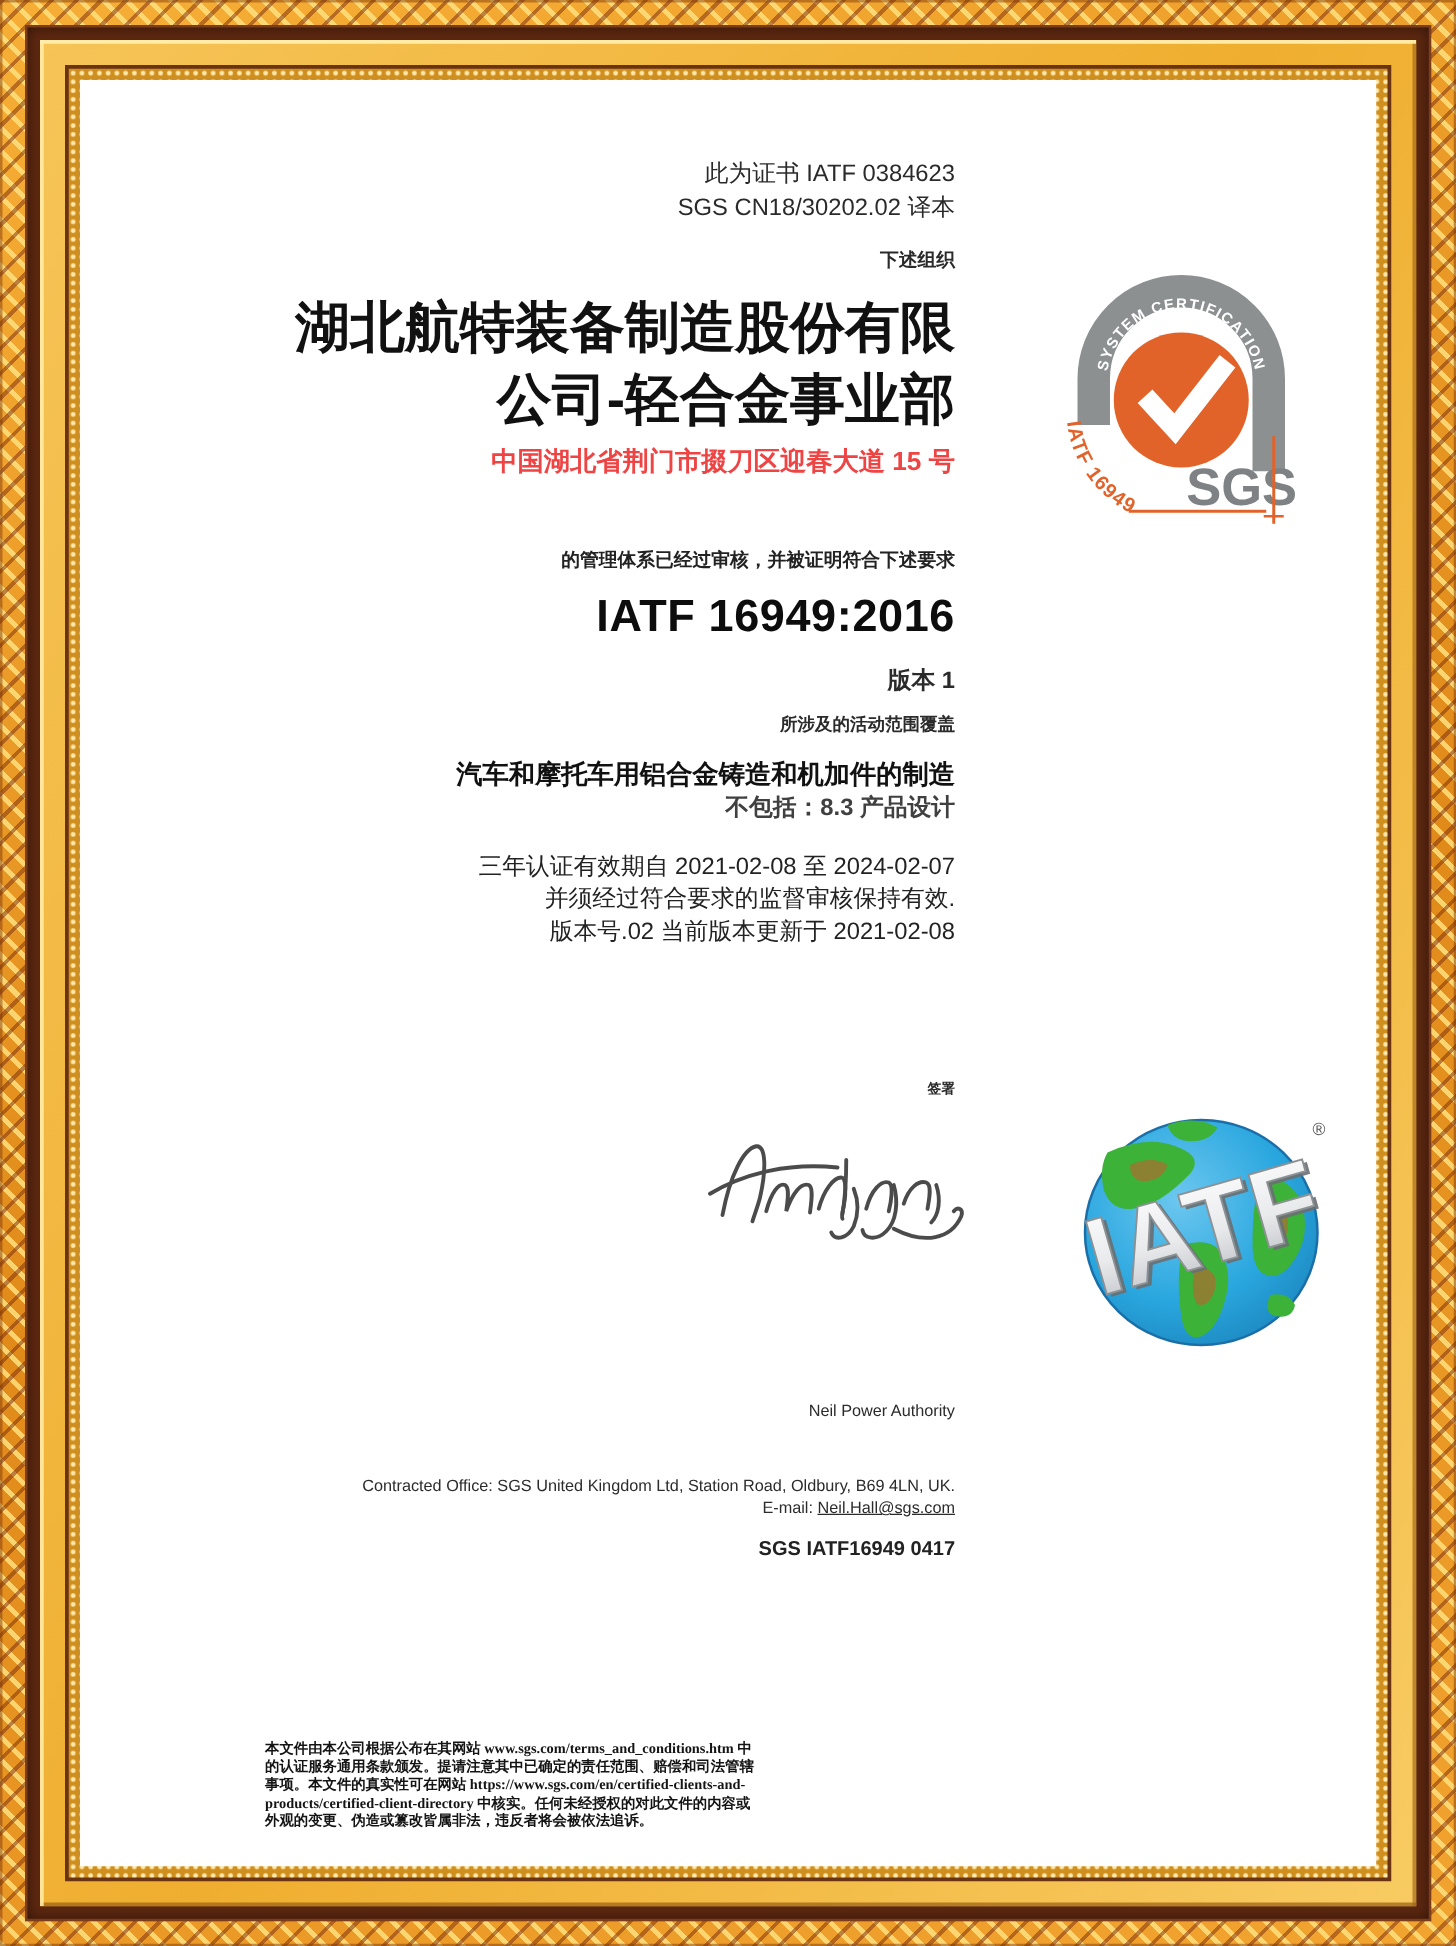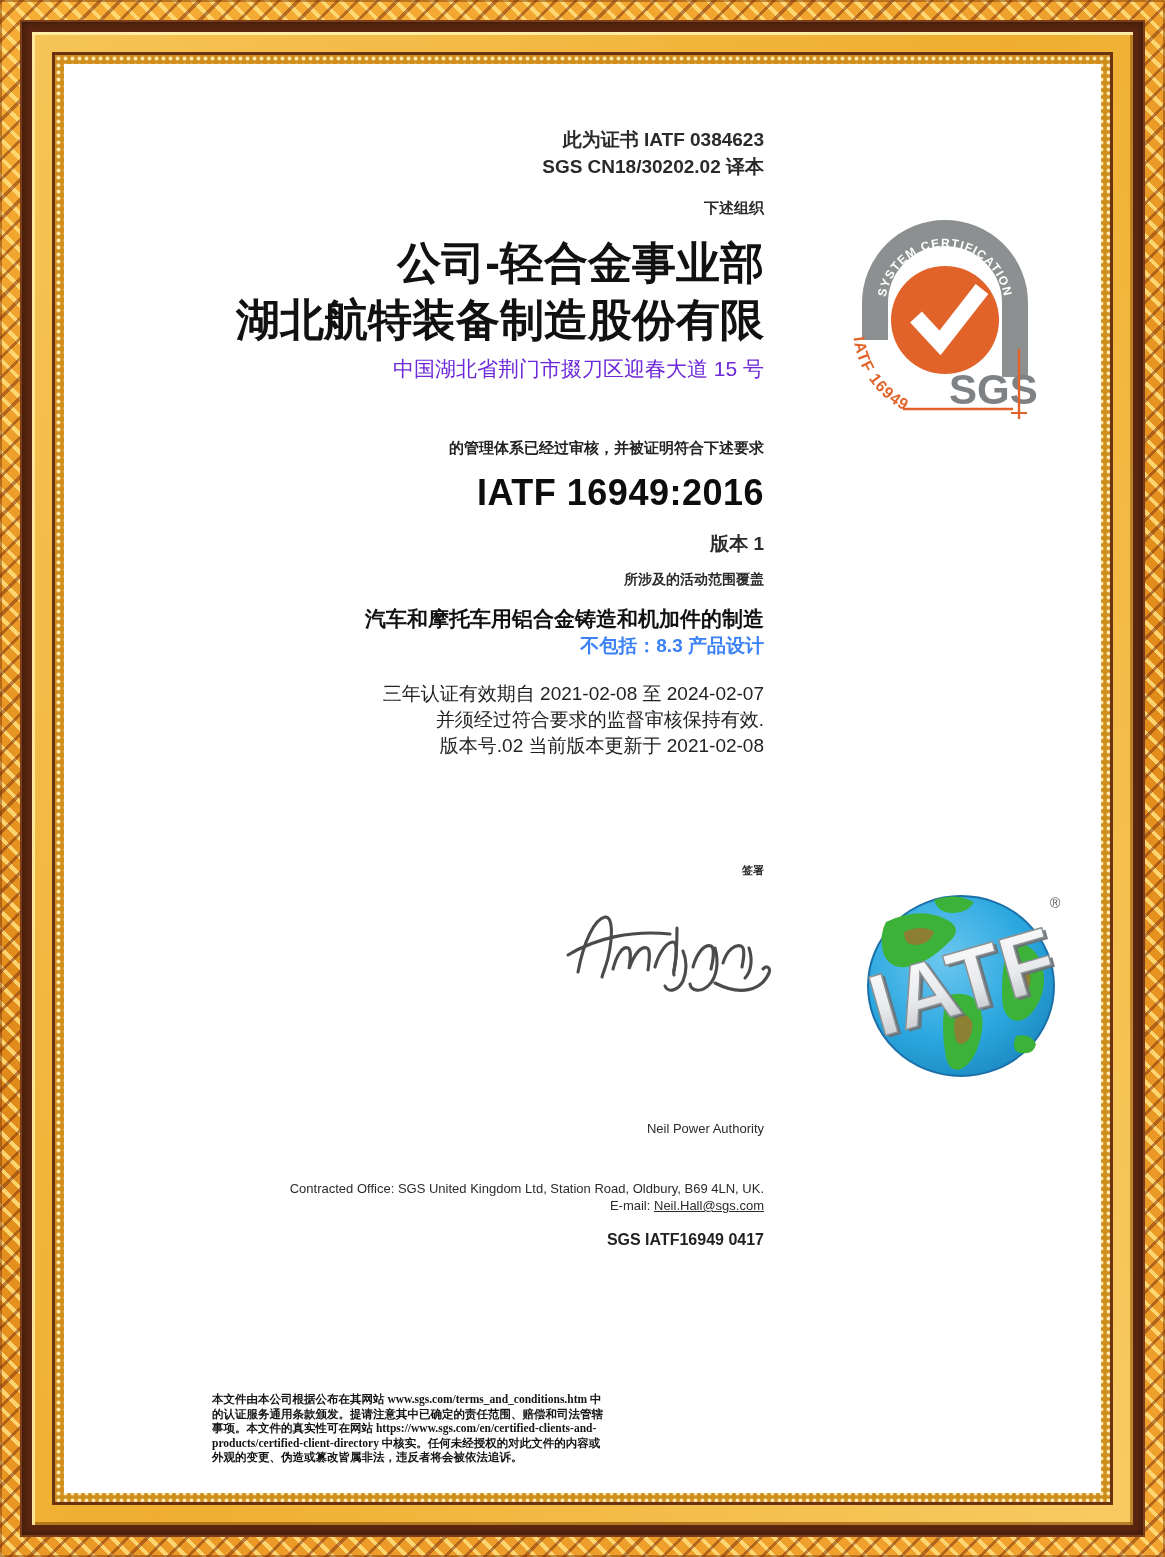--- a/index.html
+++ b/index.html
@@ -40,30 +40,30 @@
     background-color:#cf8f1f;
     background-image:radial-gradient(circle,#ffe9ac 1.4px, rgba(0,0,0,0) 2.4px);
     background-size:7px 7px;
   }
   .page{
     position:relative;height:100%;background:#fff;
   }
   
   .abs{position:absolute;}
   .col{left:0;right:337px;text-align:right;color:#1c1c1c;}
-  .ref{top:62px;font-size:19px;font-weight:700;line-height:27px;color:#2a2a2a;}
+  .ref{top:62px;font-size:19px;font-weight:400;line-height:27px;color:#2a2a2a;}
   .org-intro{top:135px;font-size:15px;font-weight:600;color:#2a2a2a;}
   .company{top:170px;font-size:44px;font-weight:700;line-height:57px;color:#111;}
-  .address{top:291px;font-size:21px;font-weight:400;color:#6d28d9;margin-left:12px;}
+  .address{top:291px;font-size:21px;font-weight:700;color:#ef4444;margin-left:12px;}
   .audit{top:375px;font-size:15px;font-weight:700;color:#222;}
   .standard{top:408px;font-size:36px;font-weight:700;color:#0d0d0d;letter-spacing:.5px;}
   .edition{top:467px;font-size:19px;font-weight:600;color:#2b2b2b;}
   .scope-intro{top:507px;font-size:14px;font-weight:700;color:#2b2b2b;}
   .scope{top:541px;font-size:21px;font-weight:700;color:#111;}
-  .exclusion{top:569px;font-size:19px;font-weight:600;color:#3b82f6;}
+  .exclusion{top:569px;font-size:19px;font-weight:600;color:#404040;}
   .validity{top:617px;font-size:19px;font-weight:400;line-height:26px;color:#222;}
   .signed{top:799px;font-size:11px;font-weight:600;color:#2b2b2b;}
   .veto{top:1057px;font-size:13px;font-weight:400;color:#2b2b2b;}
   .office{top:1116px;font-size:13px;line-height:17px;color:#2b2b2b;}
   .office .email-link{text-decoration:underline;color:#2b2b2b;}
   .doc-code{top:1167px;font-size:16px;font-weight:700;color:#222;}
   .page-info{top:1189px;font-size:14px;font-weight:600;color:#2b2b2b;}
   .disclaimer{
     top:1328px;left:148px;width:392px;
     font-family:"Liberation Serif",serif;font-weight:700;
@@ -85,22 +85,22 @@
      <div class="page">
 
       <div class="abs col ref">
         <div>此为证书 IATF 0384623</div>
         <div>SGS CN18/30202.02 译本</div>
       </div>
 
       <div class="abs col org-intro">下述组织</div>
 
       <div class="abs col company">
+        <div>湖北航特装备制造股份有限</div>
         <div>公司-轻合金事业部</div>
-        <div>湖北航特装备制造股份有限</div>
       </div>
 
       <div class="abs col address">中国湖北省荆门市掇刀区迎春大道 15 号</div>
 
       <div class="abs col audit">的管理体系已经过审核，并被证明符合下述要求</div>
 
       <div class="abs col standard">IATF 16949:2016</div>
 
       <div class="abs col edition">版本 1</div>
 

